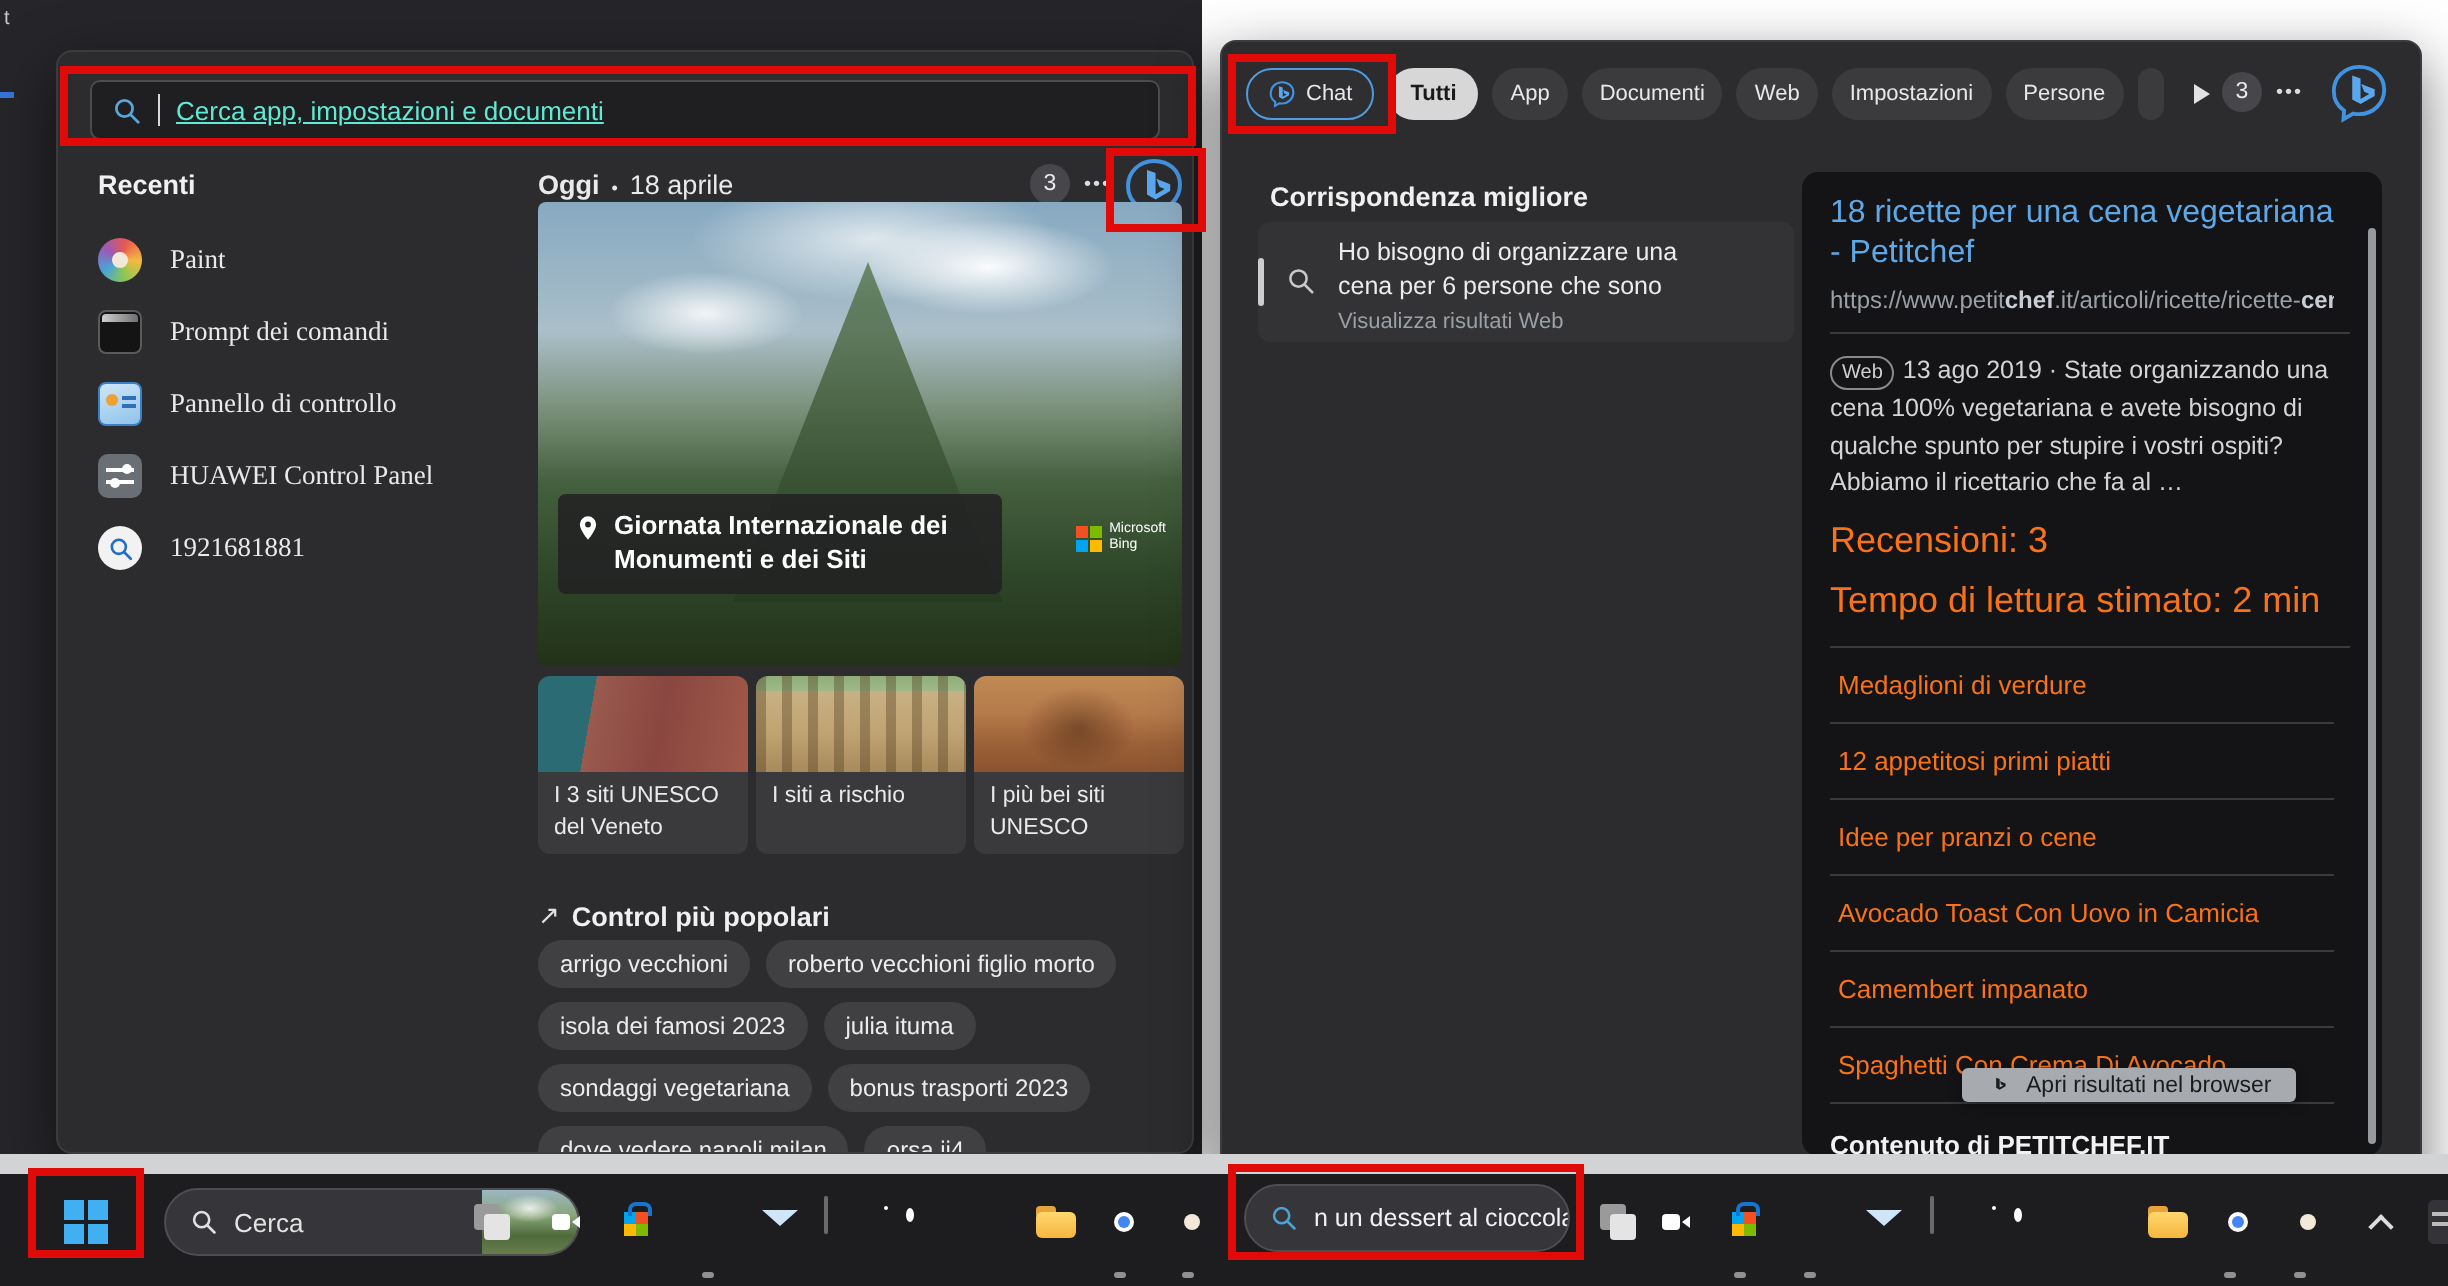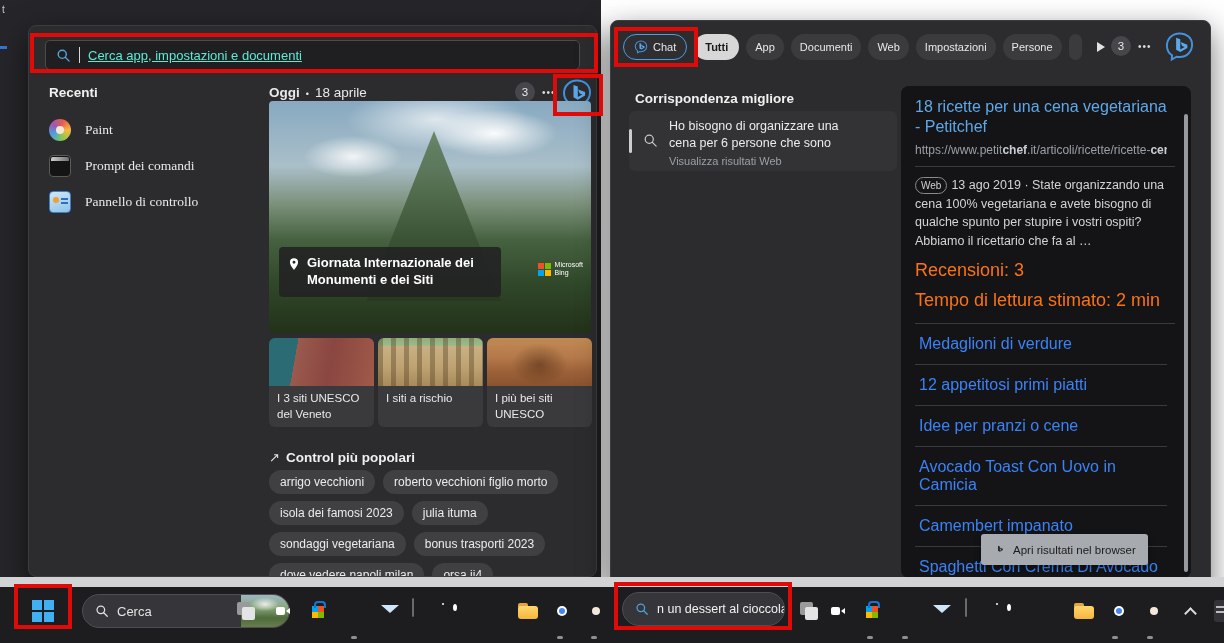--- a/index.html
+++ b/index.html
@@ -94,27 +94,27 @@
   .bm-sub { color:#9aa0a5; font-size:11px; margin-top:2px; }
 
   .result-card { left:290px; top:65px; width:290px; height:492px; background:#141417; border-radius:8px; padding:11px 16px 0 14px; }
   .r-title { color:#5fa8e8; font-size:16px; line-height:1.28; width:252px; }
   .r-url { color:#9aa0a6; font-size:12px; margin-top:5px; white-space:nowrap; overflow:hidden; width:252px; }
   .r-url b { color:#c9ced4; font-weight:bold; }
   .divider { border-top:1px solid #3a3a3d; margin-top:9px; }
   .r-snippet { color:#d4d4d4; font-size:12.5px; line-height:1.5; margin-top:9px; width:254px; }
   .webbadge { display:inline-block; border:1px solid #8a8a8a; border-radius:9px; padding:0 5px; font-size:10px; color:#cfcfcf; margin-right:4px; }
   .r-meta { color:#f97316; font-size:18px; margin-top:9px; }
-  .r-link { color:#3b82f6; font-size:16px; padding:11px 0 11px 4px; border-bottom:1px solid #3a3a3d; width:252px; }
+  .r-link { color:#f97316; font-size:13px; padding:11px 0 11px 4px; border-bottom:1px solid #3a3a3d; width:252px; }
   .links-wrap { margin-top:2px; border-top:1px solid #3a3a3d; }
   .c-title { color:#f2f2f2; font-size:13px; font-weight:bold; margin-top:13px; }
   .c-item { color:#d8d8d8; font-size:12.5px; padding:10px 0; border-bottom:1px solid #3a3a3d; width:256px; white-space:nowrap; overflow:hidden; }
   .scrollthumb { position:absolute; right:3px; top:28px; width:4px; height:458px; background:#96999d; border-radius:2px; }
 
-  .tooltip { left:981px; top:534px; height:31px; background:#a7abb0; border-radius:3px; display:flex; align-items:center;
+  .tooltip { left:981px; top:534px; height:17px; background:#a7abb0; border-radius:3px; display:flex; align-items:center;
              gap:7px; padding:0 12px; z-index:55; box-shadow:0 2px 6px rgba(0,0,0,.4); }
   .tooltip-text { color:#1b1b1b; font-size:11.5px; }
 
   
   .strip { left:0; top:577px; width:1224px; height:10px; background:#d2d3d5; }
   .taskbar { left:0; top:587px; width:1224px; height:56px; background:#1d1d20; }
   .winlogo { display:grid; grid-template-columns:10px 10px; grid-template-rows:10px 10px; gap:2px; }
   .winlogo span { background:#41b0f2; }
   .tb-search { height:34px; border-radius:17px; background:#36363a; border:1px solid #4e4e52; display:flex; align-items:center;
                gap:8px; padding:0 0 0 12px; overflow:hidden; }
@@ -196,20 +196,33 @@
       <span class="recent-label">Paint</span>
     </div>
     <div class="abs recent-row" style="top:124px">
       <span class="ri icon-cmd"></span>
       <span class="recent-label">Prompt dei comandi</span>
     </div>
     <div class="abs recent-row" style="top:160px">
       <span class="ri icon-ctrl"></span>
       <span class="recent-label">Pannello di controllo</span>
     </div>
+    <div class="abs recent-row" style="top:196px">
+      <span class="ri icon-huawei"></span>
+      <span class="recent-label">HUAWEI Control Panel</span>
+    </div>
+    <div class="abs recent-row" style="top:232px">
+      <span class="ri icon-histsearch">
+        <svg width="13" height="13" viewBox="0 0 24 24">
+            <circle cx="10" cy="10" r="6.5" fill="none" stroke="currentColor" stroke-width="2.4"></circle>
+            <line x1="15" y1="15" x2="21" y2="21" stroke="currentColor" stroke-width="2.4" stroke-linecap="round"></line>
+          </svg>
+      </span>
+      <span class="recent-label">1921681881</span>
+    </div>
 
     <div class="abs hero">
       <div class="hero-caption">
         <svg width="14" height="16" viewBox="0 0 24 24" style="flex:none;margin-top:1px">
             <path d="M12 2a7 7 0 0 0-7 7c0 5 7 13 7 13s7-8 7-13a7 7 0 0 0-7-7zm0 9.5A2.5 2.5 0 1 1 12 6.5a2.5 2.5 0 0 1 0 5z" fill="#fff"></path>
           </svg>
         <span><span>Giornata Internazionale dei</span><br>
               <span>Monumenti e dei Siti</span></span>
       </div>
       <div class="brand">

